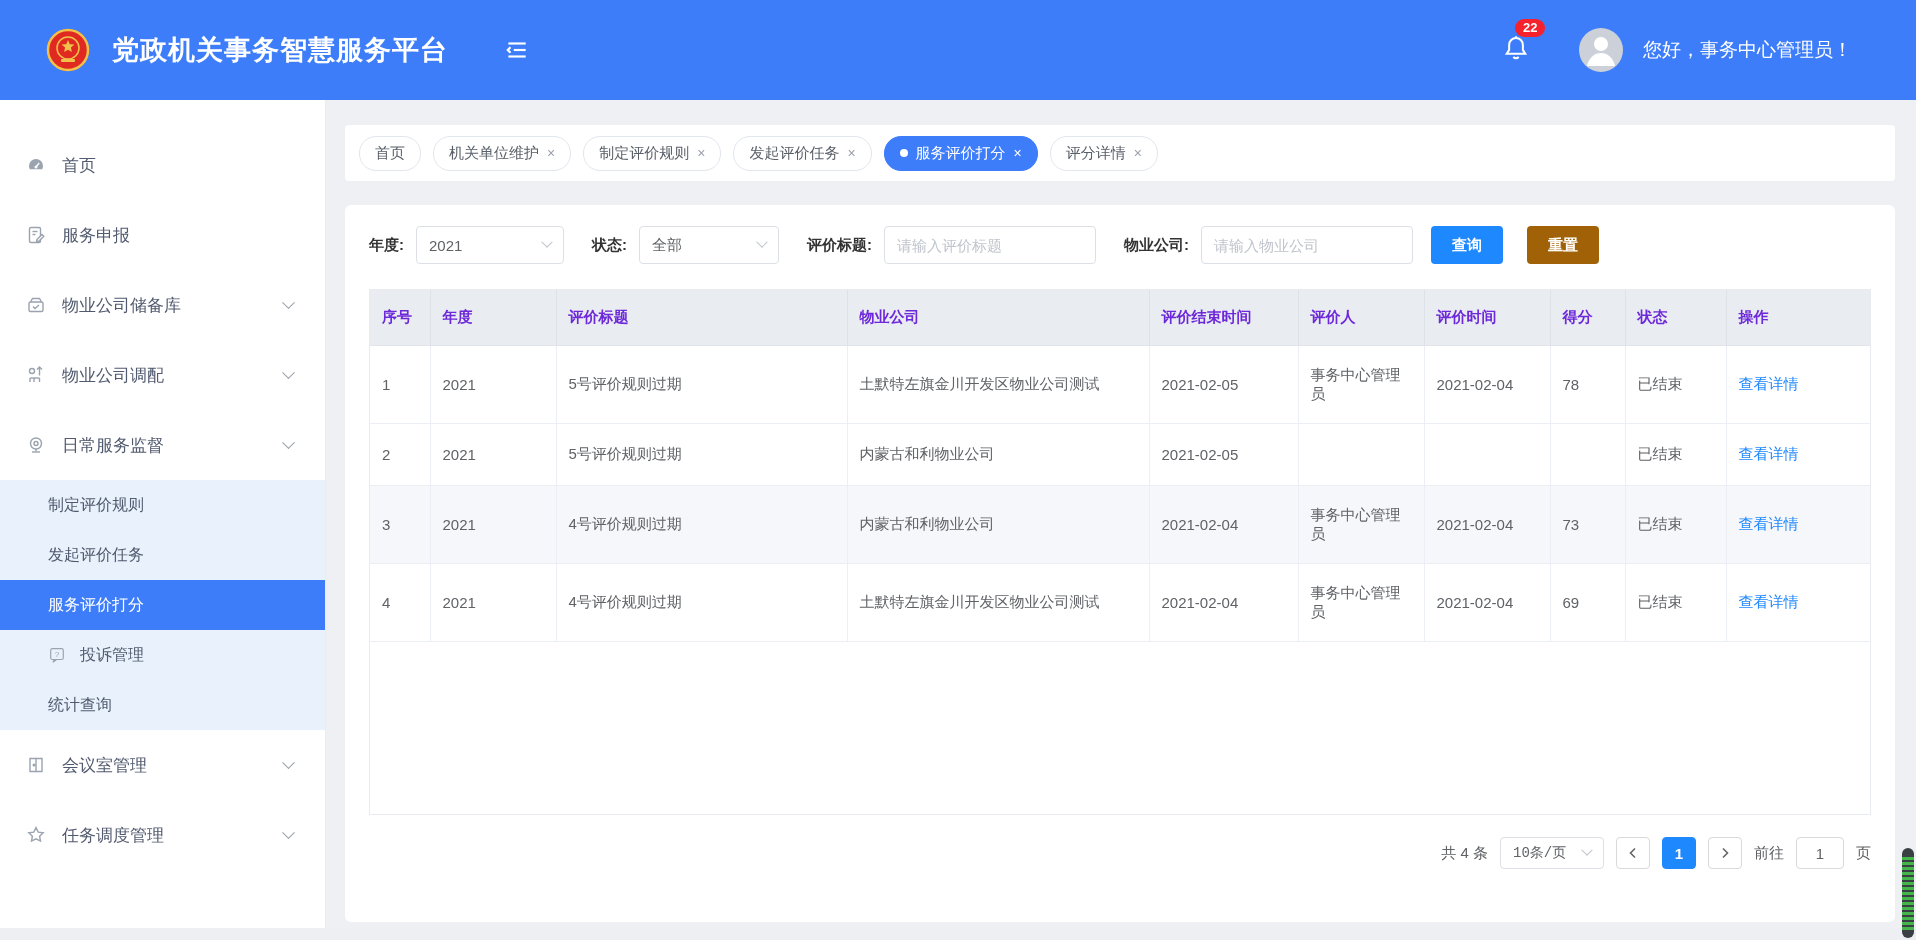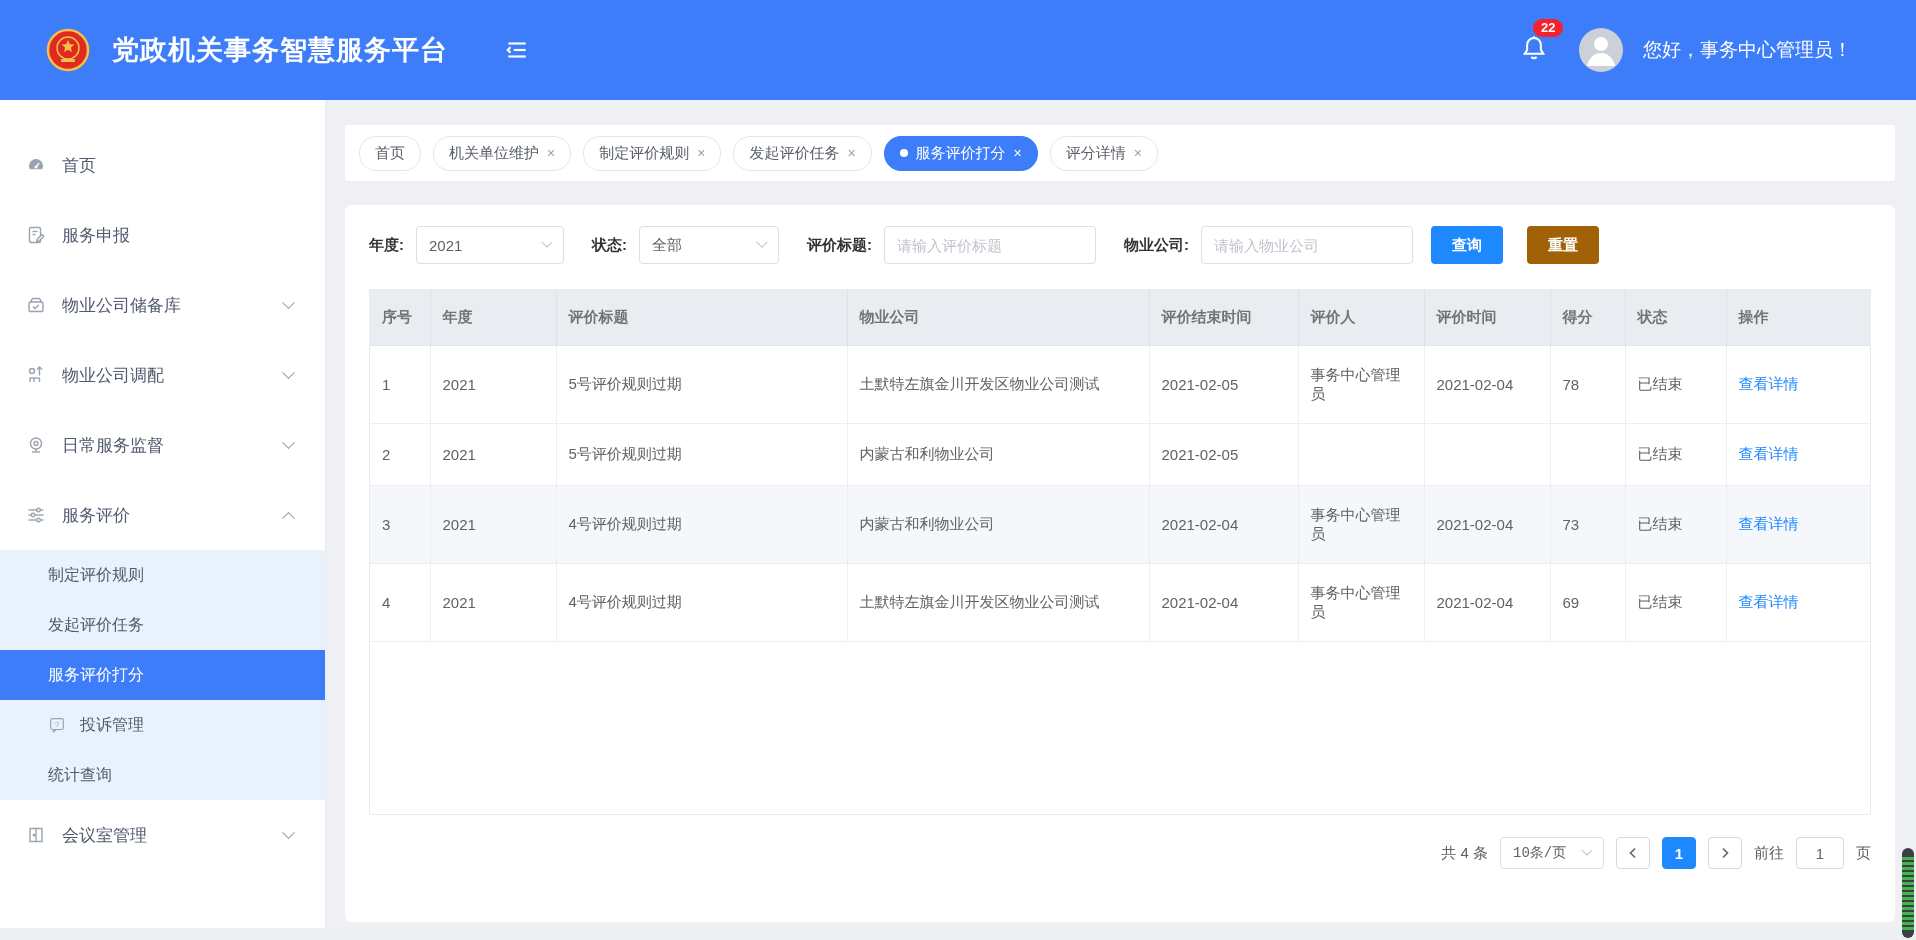--- a/index.html
+++ b/index.html
@@ -5,21 +5,21 @@
   * { box-sizing: border-box; }
   body { margin:0; background:#eef0f4; font-family:"Liberation Sans","DejaVu Sans",sans-serif; }
   .screen { position:relative; width:1916px; height:940px; overflow:hidden; background:#eef0f4; }
 
   
   .header { position:absolute; top:0; left:0; right:0; height:100px; background:#3d7dfa; display:flex; align-items:center; color:#fff; }
   .logo { width:44px; height:44px; margin-left:46px; flex:0 0 auto; }
   .app-title { font-size:27px; font-weight:bold; margin-left:22px; letter-spacing:1px; white-space:nowrap;font-family:Liberation Mono, monospace; }
   .collapse-btn { margin-left:56px; cursor:pointer; display:flex; align-items:center; }
   .header-right { margin-left:auto; display:flex; align-items:center; margin-right:64px; }
-  .bell-wrap { position:relative; margin-right:30px; cursor:pointer; }
+  .bell-wrap { position:relative; margin-right:48px; cursor:pointer; }
   .badge { position:absolute; top:-14px; left:14px; background:#f5222d; color:#fff; font-size:13px; line-height:18px; padding:0 8px; border-radius:10px; font-weight:bold; }
   .avatar { width:44px; height:44px; border-radius:50%; background:#ccd1d9; display:flex; align-items:center; justify-content:center; margin-right:20px; overflow:hidden; }
   .greeting { font-size:19px; white-space:nowrap; }
 
   
   .sidebar { position:absolute; top:100px; left:0; width:326px; bottom:0; background:#fff; border-right:1px solid #e9ecf0; overflow:hidden; }
   .menu { padding-top:30px; }
   .menu-item { height:70px; display:flex; align-items:center; padding:0 32px 0 26px; color:#515a6e; font-size:17px; cursor:pointer; }
   .menu-item .mi-icon { width:20px; height:20px; margin-right:16px; flex:0 0 auto; }
   .arrow { width:9px; height:9px; border-right:1.6px solid #99a0ab; border-bottom:1.6px solid #99a0ab; margin-left:auto; flex:0 0 auto; }
@@ -52,21 +52,21 @@
   .text-input::placeholder { color:#c0c4cc; }
   .btn { height:38px; border:none; border-radius:4px; color:#fff; font-size:15px; padding:0 21px; font-weight:bold; cursor:pointer; }
   .btn-search { background:#1e88ff; margin-left:-10px;text-align:center; }
   .btn-reset { background:#a16207; margin-left:24px; }
 
   
   .table-wrap { margin-top:22px; border:1px solid #e8ecf0; height:526px; overflow:hidden; background:#fff; }
   table { width:100%; border-collapse:collapse; table-layout:fixed; }
   col.c0{width:60px} col.c1{width:126px} col.c2{width:291px} col.c3{width:302px} col.c4{width:149px}
   col.c5{width:126px} col.c6{width:126px} col.c7{width:75px} col.c8{width:101px} col.c9{width:146px}
-  th { background:#e9edf2; height:48px; font-size:15px; color:#737373; text-align:left; padding:18px 12px; border-right:1px solid #dde2e8; border-bottom:1px solid #e1e5ea; font-weight:bold; }
+  th { background:#e9edf2; height:48px; font-size:15px; color:#6d28d9; text-align:left; padding:18px 12px; border-right:1px solid #dde2e8; border-bottom:1px solid #e1e5ea; font-weight:bold; }
   td { font-size:15px; color:#606266; padding:10px 12px; border-right:1px solid #ebeef5; border-bottom:1px solid #ebeef5; background:#fff; vertical-align:middle; word-break:break-all; }
   th:last-child, td:last-child { border-right:none; }
   tr.h78 { height:78px; } tr.h62 { height:62px; }
   tr.striped td { background:#f5f7fa; }
   .link { color:#1e88ff; cursor:pointer; }
 
   
   .pagination { position:absolute; right:24px; bottom:53px; display:flex; align-items:center; gap:12px; font-size:15px; color:#606266; }
   .ps-select { width:104px; height:32px; font-size:14px;font-family:Liberation Mono, monospace; }
   .page-btn { width:34px; height:32px; border:1px solid #d9d9d9; border-radius:4px; background:#fff; display:flex; align-items:center; justify-content:center; cursor:pointer; color:#666; }
@@ -174,34 +174,20 @@
           <svg viewBox="0 0 20 20" width="20" height="20" fill="none" stroke="#9aa3af" stroke-width="1.4">
               <circle cx="10" cy="8.5" r="5.5"></circle>
               <circle cx="10" cy="8.5" r="2"></circle>
               <path d="M10 14v2.5"></path>
               <path d="M6 17h8"></path>
             </svg>
         </span>
         <span>日常服务监督</span>
         <span class="arrow down"></span>
       </div>
-      <div class="menu-item">
-        <span class="mi-icon">
-          <svg viewBox="0 0 20 20" width="20" height="20" fill="none" stroke="#9aa3af" stroke-width="1.4">
-              <line x1="2.5" y1="5" x2="17.5" y2="5"></line>
-              <circle cx="12.5" cy="5" r="1.8" fill="#fff"></circle>
-              <line x1="2.5" y1="10" x2="17.5" y2="10"></line>
-              <circle cx="7" cy="10" r="1.8" fill="#fff"></circle>
-              <line x1="2.5" y1="15" x2="17.5" y2="15"></line>
-              <circle cx="12.5" cy="15" r="1.8" fill="#fff"></circle>
-            </svg>
-        </span>
-        <span>服务评价</span>
-        <span class="arrow up"></span>
-      </div>
 
       <div class="submenu">
         <div class="sub-item">
           <span>制定评价规则</span>
         </div>
         <div class="sub-item">
           <span>发起评价任务</span>
         </div>
         <div class="sub-item active">
           <span>服务评价打分</span>
@@ -223,20 +209,29 @@
 
       <div class="menu-item">
         <span class="mi-icon">
           <svg viewBox="0 0 20 20" width="20" height="20" fill="none" stroke="#9aa3af" stroke-width="1.4">
               <path d="M4 3.5h6v13H4z"></path>
               <path d="M10 3.5h6v13h-6"></path>
               <circle cx="8" cy="10" r="0.8" fill="#9aa3af"></circle>
             </svg>
         </span>
         <span>会议室管理</span>
+        <span class="arrow down"></span>
+      </div>
+      <div class="menu-item">
+        <span class="mi-icon">
+          <svg viewBox="0 0 20 20" width="20" height="20" fill="none" stroke="#9aa3af" stroke-width="1.4">
+              <path d="M10 2.5l2.2 4.6 5 .7-3.6 3.4.9 4.9L10 13.8l-4.5 2.3.9-4.9L2.8 7.8l5-.7z"></path>
+            </svg>
+        </span>
+        <span>任务调度管理</span>
         <span class="arrow down"></span>
       </div>
     </div>
   </div>
 
   <div class="main">
 
     <div class="tabs-card">
       <div class="tab">
         <span>首页</span>

